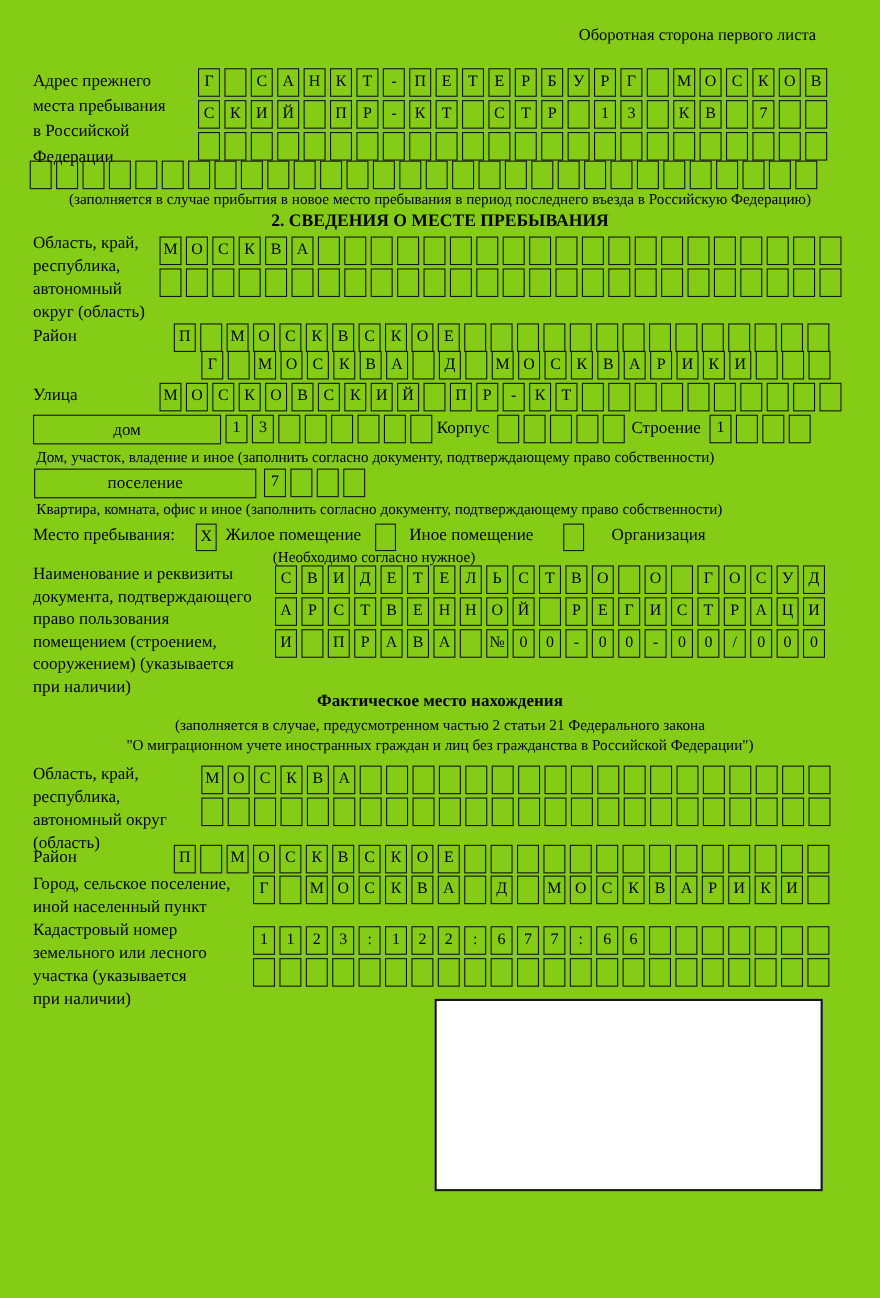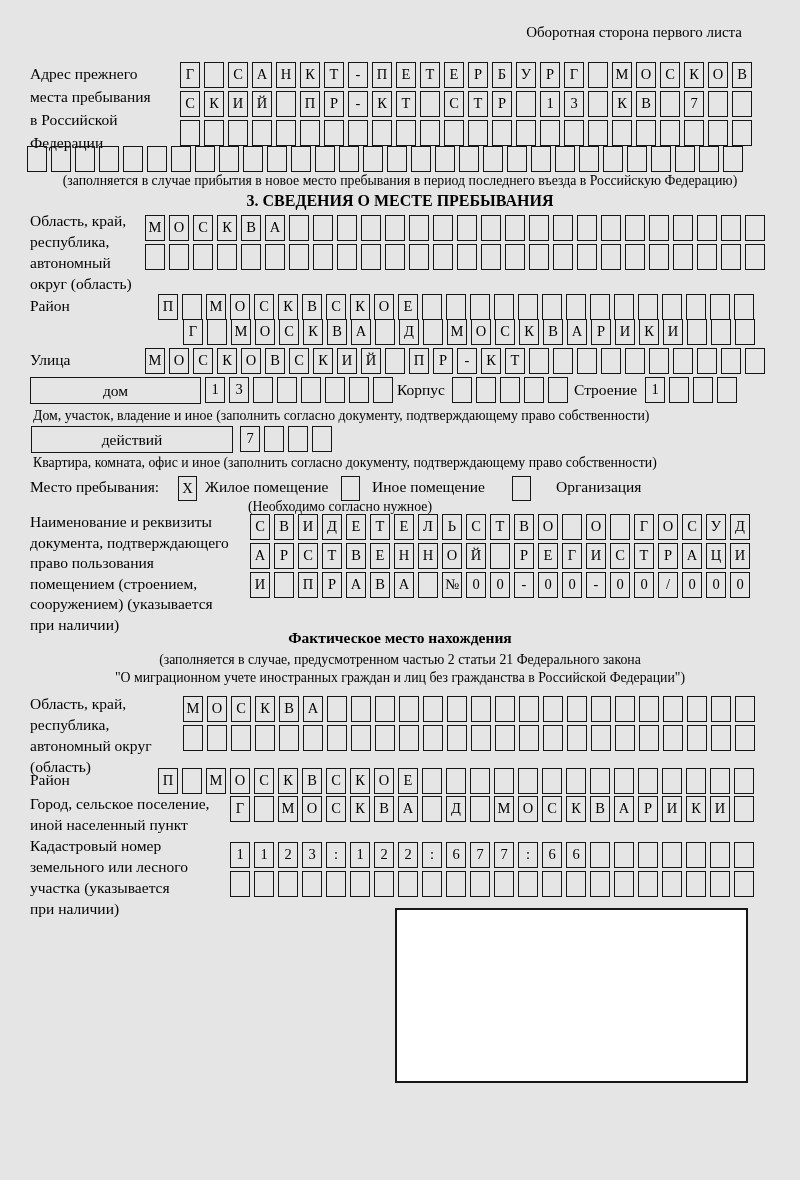--- a/index.html
+++ b/index.html
@@ -1,17 +1,17 @@
 <!DOCTYPE html>
 <html><head>
 <meta charset="utf-8">
 <style>
   html,body{margin:0;padding:0;background:#fff;}
   .sheet{
-    position:relative;width:800px;height:1180px;background:#e5e5e5;color:#000;
+    position:relative;width:800px;height:1180px;background:#84cc16;color:#000;
     font-family:"Liberation Serif","DejaVu Serif",serif;overflow:hidden;
   }
   .lbl{position:absolute;font-size:15.5px;line-height:21px;white-space:pre-line;}
   .note{position:absolute;font-size:13.8px;white-space:pre-line;}
   .center{left:0;right:0;text-align:center;}
   .title{position:absolute;left:0;right:0;text-align:center;font-weight:bold;font-size:16px;}
   .grid{position:absolute;display:flex;gap:4px;}
   .cell{
     flex:none;width:20px;height:26px;border:1.6px solid #161616;box-sizing:border-box;
     display:flex;align-items:center;justify-content:center;font-size:14.5px;padding-bottom:1px;
@@ -143,21 +143,21 @@
       <span class="cell"></span>
       <span class="cell"></span>
       <span class="cell"></span>
       <span class="cell"></span>
       <span class="cell"></span>
       <span class="cell"></span>
       <span class="cell"></span>
     </div>
   <div class="note center" style="top:173px;">(заполняется в случае прибытия в новое место пребывания в период последнего въезда в Российскую Федерацию)</div>
 
-  <div class="title" style="top:192px;">3. СВЕДЕНИЯ О МЕСТЕ ПРЕБЫВАНИЯ</div>
+  <div class="title" style="top:192px;">2. СВЕДЕНИЯ О МЕСТЕ ПРЕБЫВАНИЯ</div>
 
   <div class="lbl" style="left:30px;top:210px;width:120px;">Область, край,
 республика,
 автономный
 округ (область)</div>
   <div class="grid" style="left:145px;top:215px;">
       <span class="cell">М</span>
       <span class="cell">О</span>
       <span class="cell">С</span>
       <span class="cell">К</span>
@@ -320,21 +320,21 @@
     </div>
   <div class="inline-lbl" style="left:574px;top:381px;">Строение</div>
   <div class="grid" style="left:645px;top:377px;">
       <span class="cell">1</span>
       <span class="cell"></span>
       <span class="cell"></span>
       <span class="cell"></span>
     </div>
   <div class="note" style="left:33px;top:408px;">Дом, участок, владение и иное (заполнить согласно документу, подтверждающему право собственности)</div>
 
-  <div class="wbox" style="left:31px;top:426px;width:202px;height:27px;">действий</div>
+  <div class="wbox" style="left:31px;top:426px;width:202px;height:27px;">поселение</div>
   <div class="grid" style="left:240px;top:426px;">
       <span class="cell">7</span>
       <span class="cell"></span>
       <span class="cell"></span>
       <span class="cell"></span>
     </div>
   <div class="note" style="left:33px;top:455px;">Квартира, комната, офис и иное (заполнить согласно документу, подтверждающему право собственности)</div>
 
   <div class="inline-lbl" style="left:30px;top:478px;">Место пребывания:</div>
   <div class="cb" style="left:178px;top:476px;">X</div>

